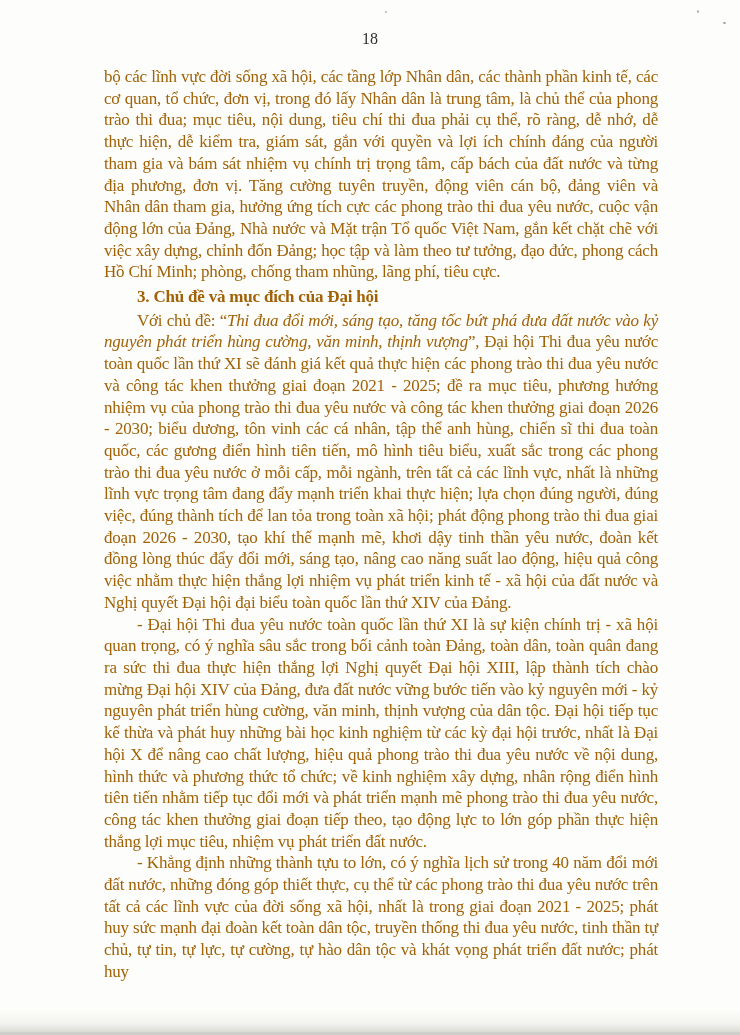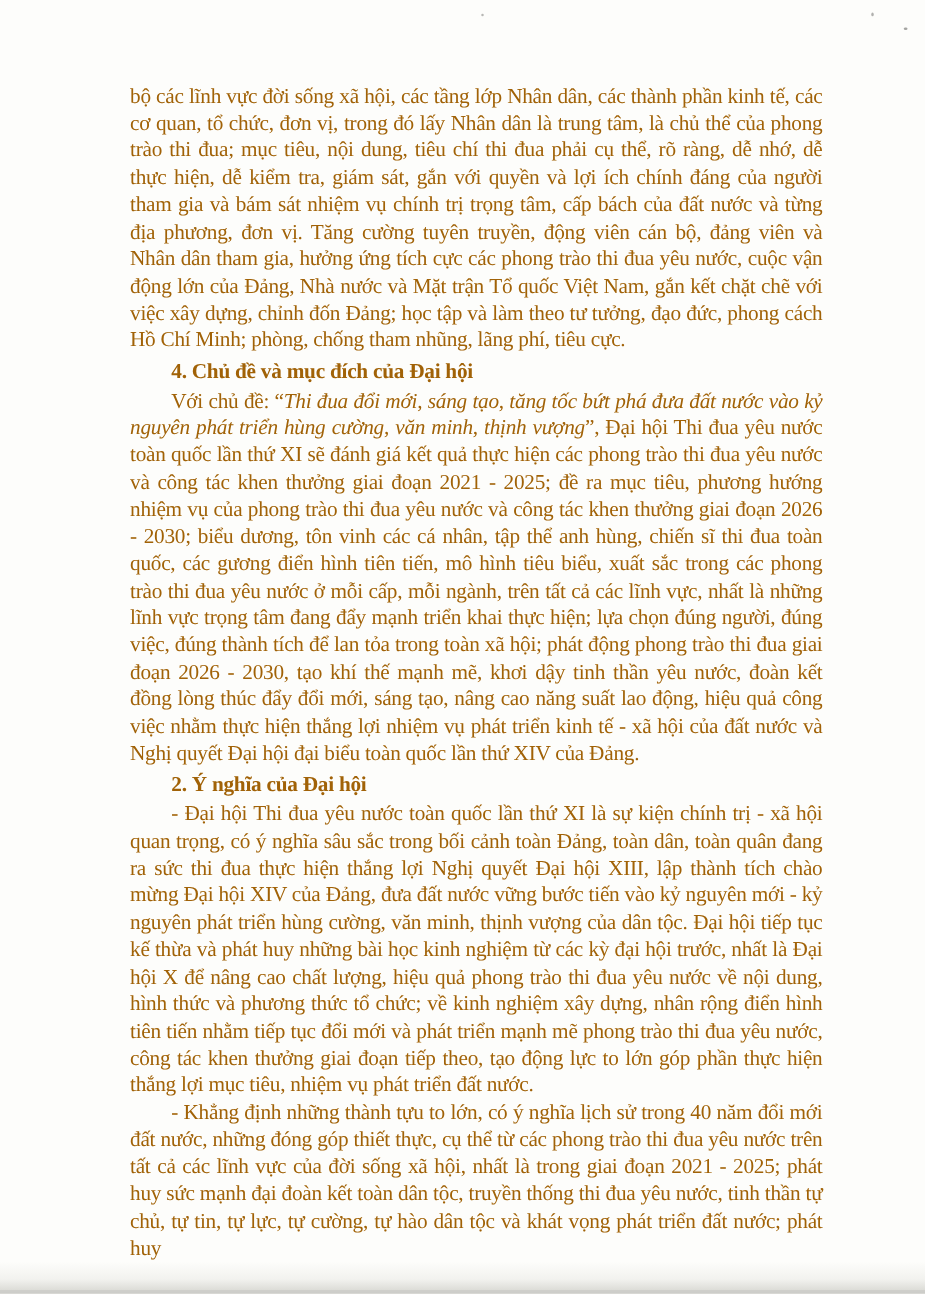--- a/index.html
+++ b/index.html
@@ -67,31 +67,31 @@
     position: absolute; left: 0; right: 0; bottom: 0; height: 3px;
     background: #cdcdc9;
     opacity: .85;
   }
 </style>
 </head>
 <body>
 
 <div class="page">
 
+  <div class="pageno">18</div>
 
   <div class="content">
 
     <p class="cont">bộ các lĩnh vực đời sống xã hội, các tầng lớp Nhân dân, các thành phần kinh tế, các cơ quan, tổ chức, đơn vị, trong đó lấy Nhân dân là trung tâm, là chủ thể của phong trào thi đua; mục tiêu, nội dung, tiêu chí thi đua phải cụ thể, rõ ràng, dễ nhớ, dễ thực hiện, dễ kiểm tra, giám sát, gắn với quyền và lợi ích chính đáng của người tham gia và bám sát nhiệm vụ chính trị trọng tâm, cấp bách của đất nước và từng địa phương, đơn vị. Tăng cường tuyên truyền, động viên cán bộ, đảng viên và Nhân dân tham gia, hưởng ứng tích cực các phong trào thi đua yêu nước, cuộc vận động lớn của Đảng, Nhà nước và Mặt trận Tổ quốc Việt Nam, gắn kết chặt chẽ với việc xây dựng, chỉnh đốn Đảng; học tập và làm theo tư tưởng, đạo đức, phong cách Hồ Chí Minh; phòng, chống tham nhũng, lãng phí, tiêu cực.</p>
 
 
-    <p class="h-sub">4. Chủ đề và mục đích của Đại hội</p>
+    <p class="h-sub">3. Chủ đề và mục đích của Đại hội</p>
 
     <p><span>Với chủ đề: “</span><span class="italic">Thi đua đổi mới, sáng tạo, tăng tốc bứt phá đưa đất nước vào kỷ nguyên phát triển hùng cường, văn minh, thịnh vượng</span><span>”, Đại hội Thi đua yêu nước toàn quốc lần thứ XI sẽ đánh giá kết quả thực hiện các phong trào thi đua yêu nước và công tác khen thưởng giai đoạn 2021 - 2025; đề ra mục tiêu, phương hướng nhiệm vụ của phong trào thi đua yêu nước và công tác khen thưởng giai đoạn 2026 - 2030; biểu dương, tôn vinh các cá nhân, tập thể anh hùng, chiến sĩ thi đua toàn quốc, các gương điển hình tiên tiến, mô hình tiêu biểu, xuất sắc trong các phong trào thi đua yêu nước ở mỗi cấp, mỗi ngành, trên tất cả các lĩnh vực, nhất là những lĩnh vực trọng tâm đang đẩy mạnh triển khai thực hiện; lựa chọn đúng người, đúng việc, đúng thành tích để lan tỏa trong toàn xã hội; phát động phong trào thi đua giai đoạn 2026 - 2030, tạo khí thế mạnh mẽ, khơi dậy tinh thần yêu nước, đoàn kết đồng lòng thúc đẩy đổi mới, sáng tạo, nâng cao năng suất lao động, hiệu quả công việc nhằm thực hiện thắng lợi nhiệm vụ phát triển kinh tế - xã hội của đất nước và Nghị quyết Đại hội đại biểu toàn quốc lần thứ XIV của Đảng.</span></p>
 
-    <p class="h-sub">2. Ý nghĩa của Đại hội</p>
 
     <p>- Đại hội Thi đua yêu nước toàn quốc lần thứ XI là sự kiện chính trị - xã hội quan trọng, có ý nghĩa sâu sắc trong bối cảnh toàn Đảng, toàn dân, toàn quân đang ra sức thi đua thực hiện thắng lợi Nghị quyết Đại hội XIII, lập thành tích chào mừng Đại hội XIV của Đảng, đưa đất nước vững bước tiến vào kỷ nguyên mới - kỷ nguyên phát triển hùng cường, văn minh, thịnh vượng của dân tộc. Đại hội tiếp tục kế thừa và phát huy những bài học kinh nghiệm từ các kỳ đại hội trước, nhất là Đại hội X để nâng cao chất lượng, hiệu quả phong trào thi đua yêu nước về nội dung, hình thức và phương thức tổ chức; về kinh nghiệm xây dựng, nhân rộng điển hình tiên tiến nhằm tiếp tục đổi mới và phát triển mạnh mẽ phong trào thi đua yêu nước, công tác khen thưởng giai đoạn tiếp theo, tạo động lực to lớn góp phần thực hiện thắng lợi mục tiêu, nhiệm vụ phát triển đất nước.</p>
 
     <p>- Khẳng định những thành tựu to lớn, có ý nghĩa lịch sử trong 40 năm đổi mới đất nước, những đóng góp thiết thực, cụ thể từ các phong trào thi đua yêu nước trên tất cả các lĩnh vực của đời sống xã hội, nhất là trong giai đoạn 2021 - 2025; phát huy sức mạnh đại đoàn kết toàn dân tộc, truyền thống thi đua yêu nước, tinh thần tự chủ, tự tin, tự lực, tự cường, tự hào dân tộc và khát vọng phát triển đất nước; phát huy</p>
 
   </div>
 
   <div class="speck s1"></div>
   <div class="speck s2"></div>
   <div class="speck s3"></div>

